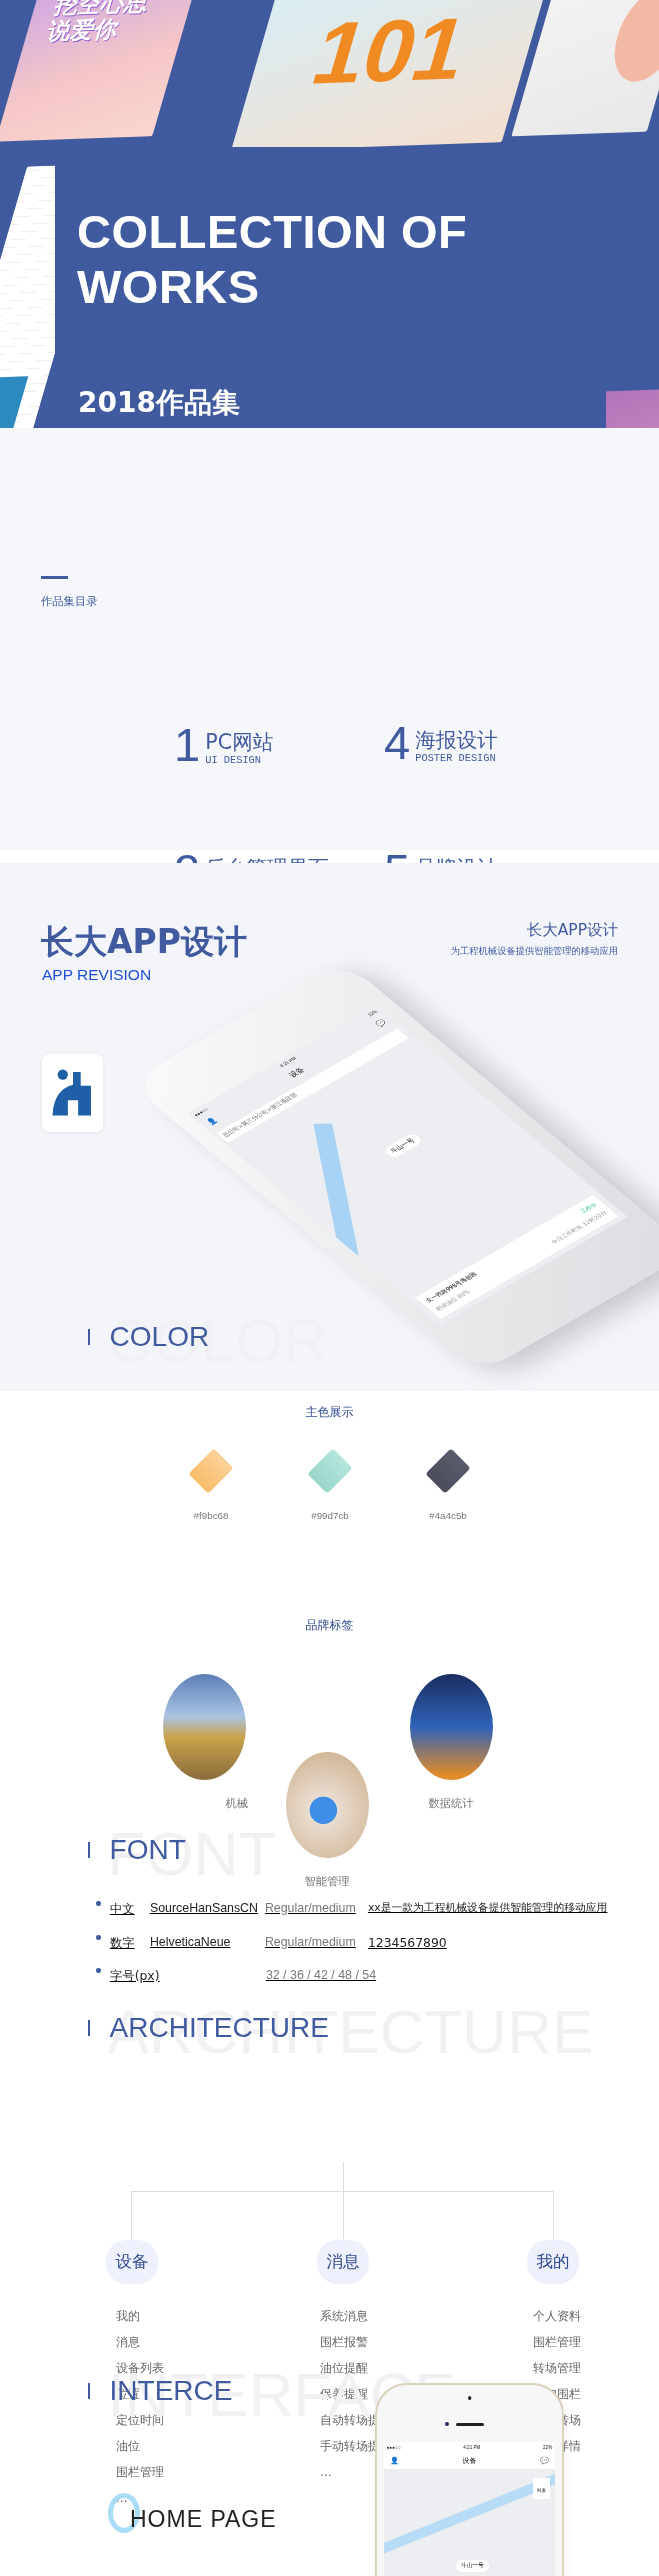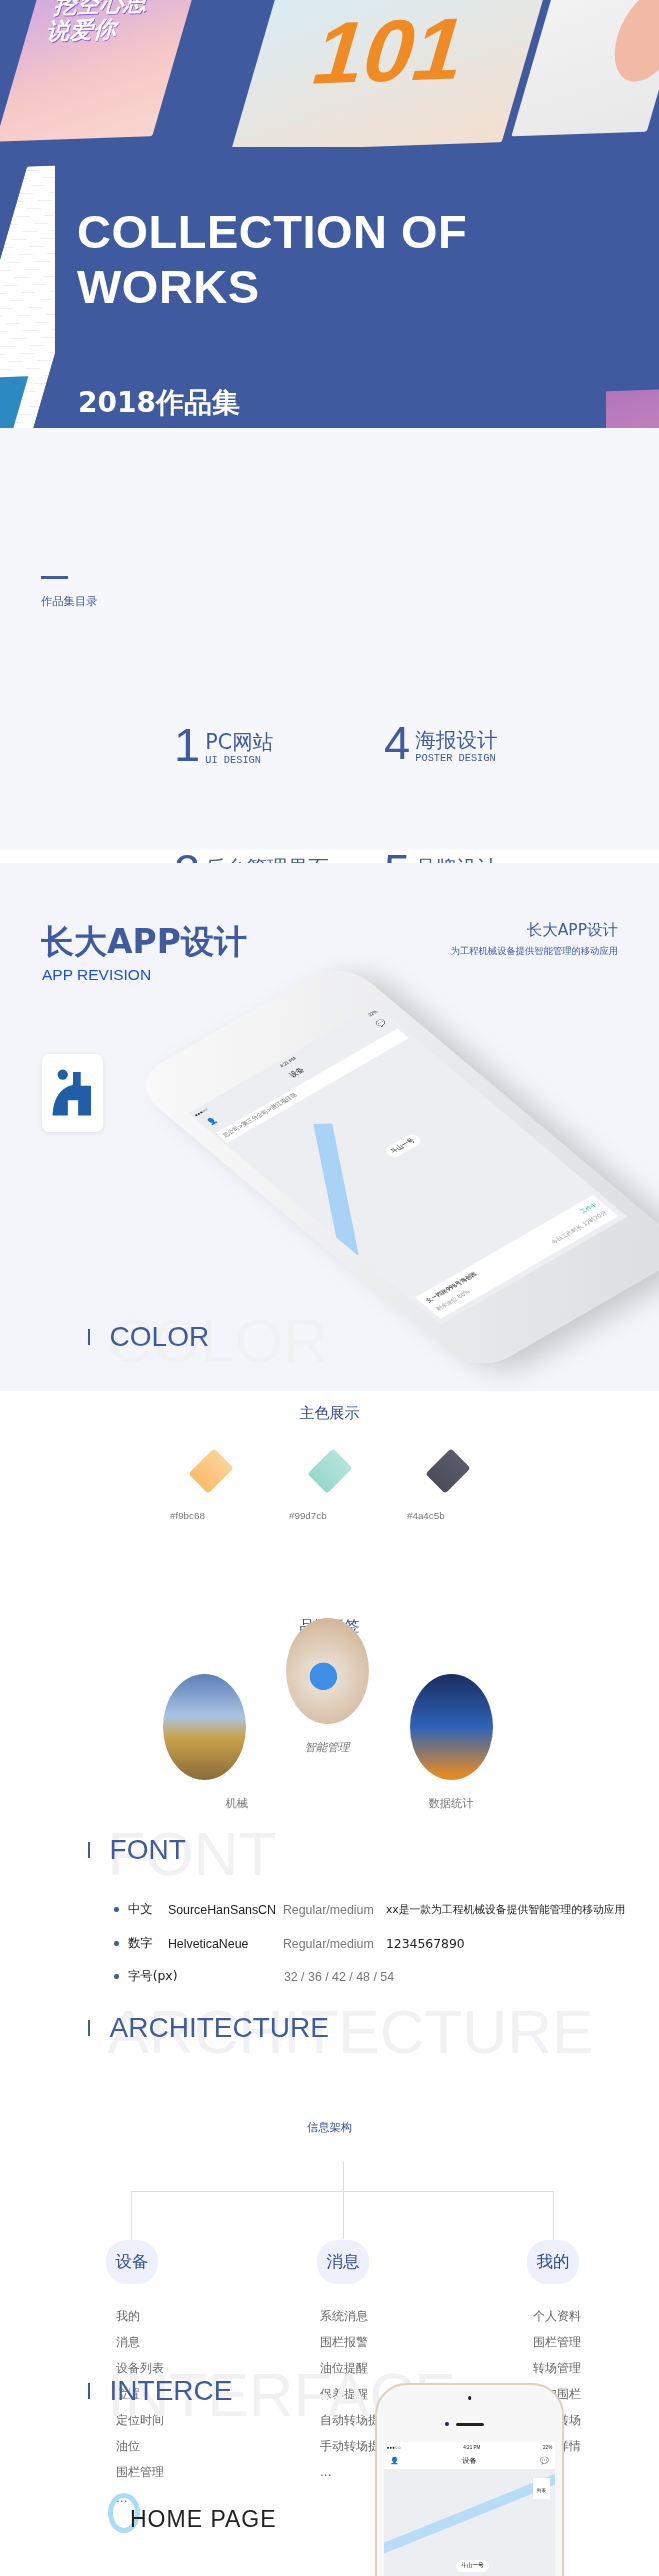--- a/index.html
+++ b/index.html
@@ -34,29 +34,29 @@
   #app-logo { position: absolute; left: 42px; top: 191px; width: 61px; height: 78px; background: #fff; border-radius: 7.2px; box-shadow: 0 1px 4.1px rgba(0,0,0,0.08); }
   #phone1 { position: absolute; left: 286px; top: 90px; width: 247px; height: 428px; border-radius: 36px; background: linear-gradient(135deg,#fafafa,#dcdde0); transform: rotate(-30deg) skewX(20deg); transform-origin: center; box-shadow: 10.3px 15.5px 26px rgba(0,0,0,0.18); }
   #phone1-screen { position: absolute; left: 15.5px; top: 57px; width: 216px; height: 309px; background: #eceef2; overflow: hidden; }
 
   
   .sec-head { position: absolute; left: 88px; }
   .sec-bg { position: absolute; left: 19.6px; top: -16.5px; font-family: "Liberation Sans", sans-serif; font-size: 62px; color: #f1f1f3; white-space: nowrap; }
   .sec-bar { position: absolute; left: 0; top: 8.2px; width: 2.1px; height: 15.5px; background: #3f5a9e; }
   .sec-fg { position: absolute; left: 21.6px; top: 0; font-family: "Liberation Sans", sans-serif; font-size: 28px; color: #3f5a9e; white-space: nowrap; }
 
-  .sub-label { position: absolute; width: 659px; text-align: center; font-size: 15px; color: #2f4a8e; }
-  .diamond-wrap { position: absolute; width: 82px; }
+  .sub-label { position: absolute; width: 659px; text-align: center; font-size: 12px; color: #2f4a8e; }
+  .diamond-wrap { position: absolute; text-align: center; width: 82px; }
   .diamond { width: 36px; height: 36px; margin: 0 auto; transform: rotate(45deg) scaleX(0.78) ; border-radius: 4.1px; }
   .hexlbl { margin-top: 20.6px; font-size: 9.8px; color: #777; font-family: "Liberation Sans", sans-serif; }
   .circle-wrap { position: absolute; width: 88px; text-align: center; }
   .circle { width: 83px; height: 106px; border-radius: 50%; margin: 0 auto; overflow: hidden; }
   .circle-lbl { margin-top: 15.5px; font-size: 11.3px; color: #777; }
 
-  .font-row { position: absolute; left: 114px; display: flex; align-items: center; font-size: 12.4px; }
+  .font-row { position: absolute; left: 96px; display: flex; align-items: flex-start; font-size: 12.4px; text-decoration: underline; }
   .dot { width: 4.6px; height: 4.6px; border-radius: 50%; background: #3f5a9e; margin-right: 9.3px; }
   .fr-label { width: 40px; color: #222; }
   .fr-font { width: 115px; color: #222; font-family: "Liberation Sans", sans-serif; }
   .fr-weight { width: 103px; color: #777; font-family: "Liberation Sans", sans-serif; }
   .fr-sample { color: #222; }
 
   
   #arch-root { position: absolute; left: 0; width: 659px; top: 2119px; text-align: center; font-size: 11.3px; color: #2f4a8e; line-height: 1.55; }
   .arch-line { position: absolute; background: #ddd; }
   .arch-node { position: absolute; width: 52px; height: 44px; border-radius: 20.6px; background: #eef1fb; display: flex; align-items: center; justify-content: center; font-size: 16.5px; color: #2f4a8e; }
@@ -205,21 +205,21 @@
 </div>
 <div class="diamond-wrap" style="left:407px;top:1453px;">
   <div class="diamond" style="background:linear-gradient(180deg,#5a5c6c,#4a4c5b);"></div>
   <div class="hexlbl">#4a4c5b</div>
 </div>
 <div class="sub-label" style="top:1617px;">品牌标签</div>
 <div class="circle-wrap" style="left:160px;top:1674px;text-align:right;">
   <div class="circle" style="background:linear-gradient(180deg,#5d7fb8 0%,#a9c3e2 40%,#c9a24a 60%,#8a6b3c 100%);"></div>
   <div class="circle-lbl">机械</div>
 </div>
-<div class="circle-wrap" style="left:283px;top:1618px;font-style:italic;">
+<div class="circle-wrap" style="left:283px;top:1752px;">
   <div class="circle" style="background:radial-gradient(circle at 45% 55%,#3f8fe8 0 18%,#e9ddd0 19%,#c9a985 100%);"></div>
   <div class="circle-lbl">智能管理</div>
 </div>
 <div class="circle-wrap" style="left:407px;top:1674px;">
   <div class="circle" style="background:linear-gradient(180deg,#1b2d60,#2e63b8 50%,#e08a2a 95%);"></div>
   <div class="circle-lbl">数据统计</div>
 </div>
 
 <div class="sec-head" style="top:1834px;">
   <div class="sec-bg">FONT</div>
@@ -245,21 +245,20 @@
   <span class="fr-label" style="width:156px;">字号(px)</span>
   <span class="fr-weight" style="width:155px;">32 / 36 / 42 / 48 / 54</span>
 </div>
 
 <div class="sec-head" style="top:2012px;">
   <div class="sec-bg">ARCHITECTURE</div>
   <div class="sec-bar"></div>
   <div class="sec-fg">ARCHITECTURE</div>
 </div>
 <div id="arch-root">
-  <div>信息架构</div>
 </div>
 <div class="arch-line" style="left:343px;top:2162px;width:0.5px;height:77px;"></div>
 <div class="arch-line" style="left:131px;top:2191px;width:422px;height:0.5px;"></div>
 <div class="arch-line" style="left:131px;top:2191px;width:0.5px;height:49px;"></div>
 <div class="arch-line" style="left:553px;top:2191px;width:0.5px;height:49px;"></div>
 <div class="arch-node" style="left:106px;top:2240px;">设备</div>
 <div class="arch-node" style="left:317px;top:2240px;">消息</div>
 <div class="arch-node" style="left:527px;top:2240px;">我的</div>
 <div class="arch-list" style="left:116px;top:2303px;">
   <div>我的</div>

